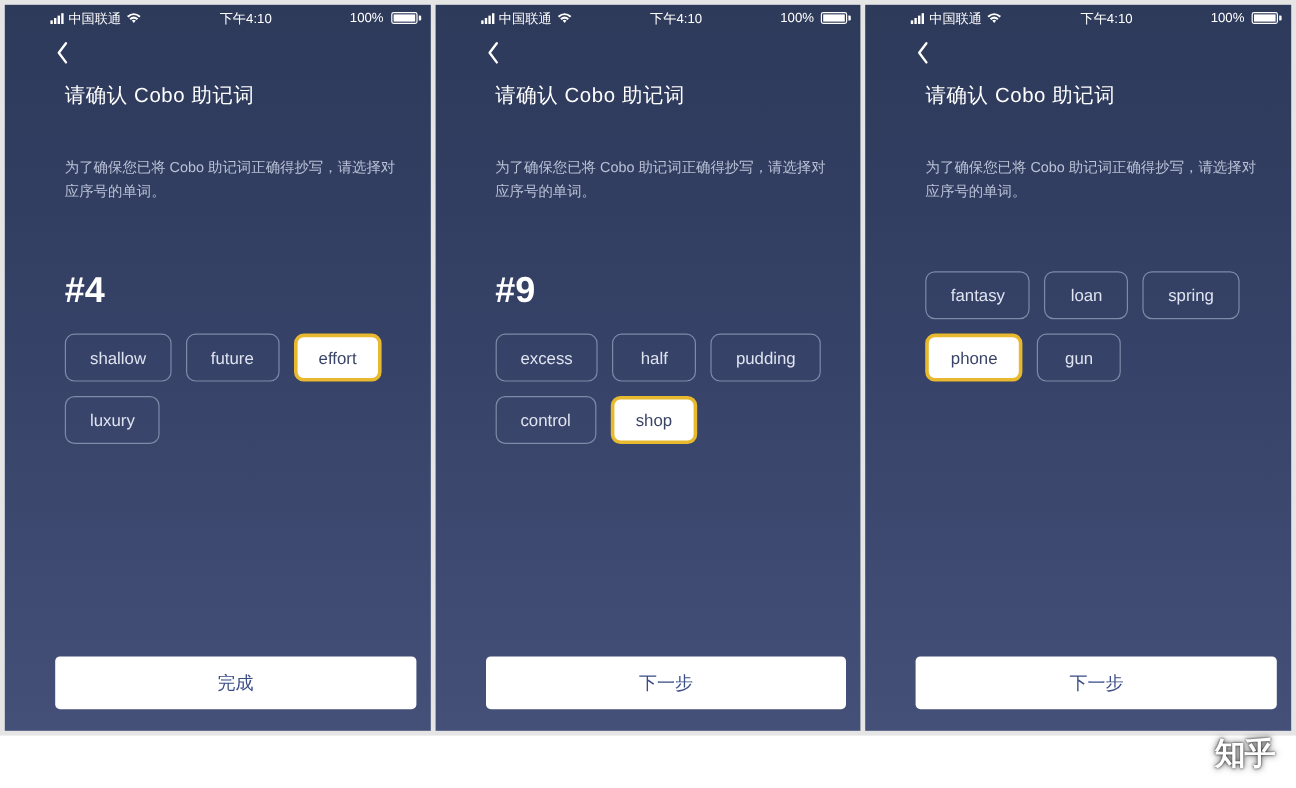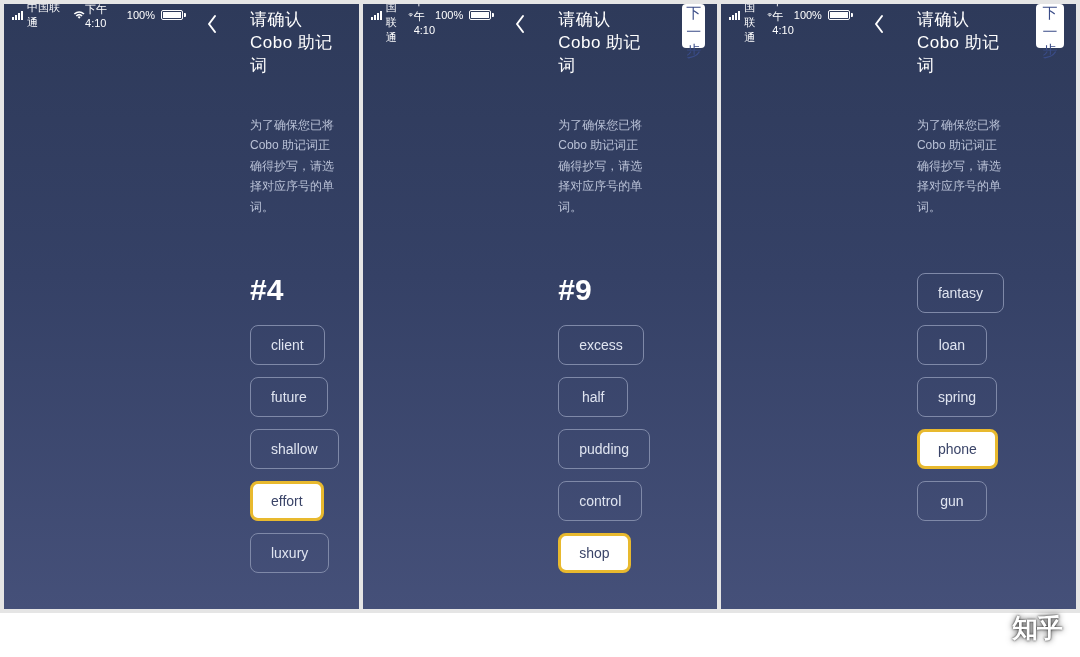--- a/index.html
+++ b/index.html
@@ -16,23 +16,25 @@
     width: 1080px;
     height: 613px;
     gap: 4px;
     padding: 4px;
     background: #e5e5e5;
   }
   .phone {
     flex: 1;
     background: linear-gradient(to bottom, #2e3a5a 0%, #354166 45%, #455079 100%);
     display: flex;
+    flex-direction: column;
     position: relative;
     color: #fff;
     overflow: hidden;
+    padding-left: 30px;
   }
   .status-bar {
     height: 20px;
     display: flex;
     align-items: center;
     justify-content: space-between;
     padding: 2px 8px 0 8px;
     font-size: 11px;
     font-weight: 500;
   }
@@ -198,26 +200,28 @@
     <div class="nav-bar">
       <svg class="back-chevron" viewBox="0 0 12 20">
           <path d="M9 2 L3 10 L9 18" stroke="#fff" stroke-width="2" fill="none" stroke-linecap="round" stroke-linejoin="round"></path>
         </svg>
     </div>
     <div class="content">
       <div class="title">请确认 Cobo 助记词</div>
       <div class="subtitle">为了确保您已将 Cobo 助记词正确得抄写，请选择对应序号的单词。</div>
       <div class="word-number">#4</div>
       <div class="word-grid">
-        <button class="word-chip">client</button>
+        <button class="word-chip">shallow</button>
         <button class="word-chip">future</button>
-        <button class="word-chip">shallow</button>
         <button class="word-chip selected">effort</button>
         <button class="word-chip">luxury</button>
       </div>
+    </div>
+    <div class="footer">
+      <button class="primary-btn">完成</button>
     </div>
   </div>
 
   <div class="phone">
     <div class="status-bar">
       <div class="status-left">
         <span class="signal-bars">
             <span></span>
             <span></span>
             <span></span>

